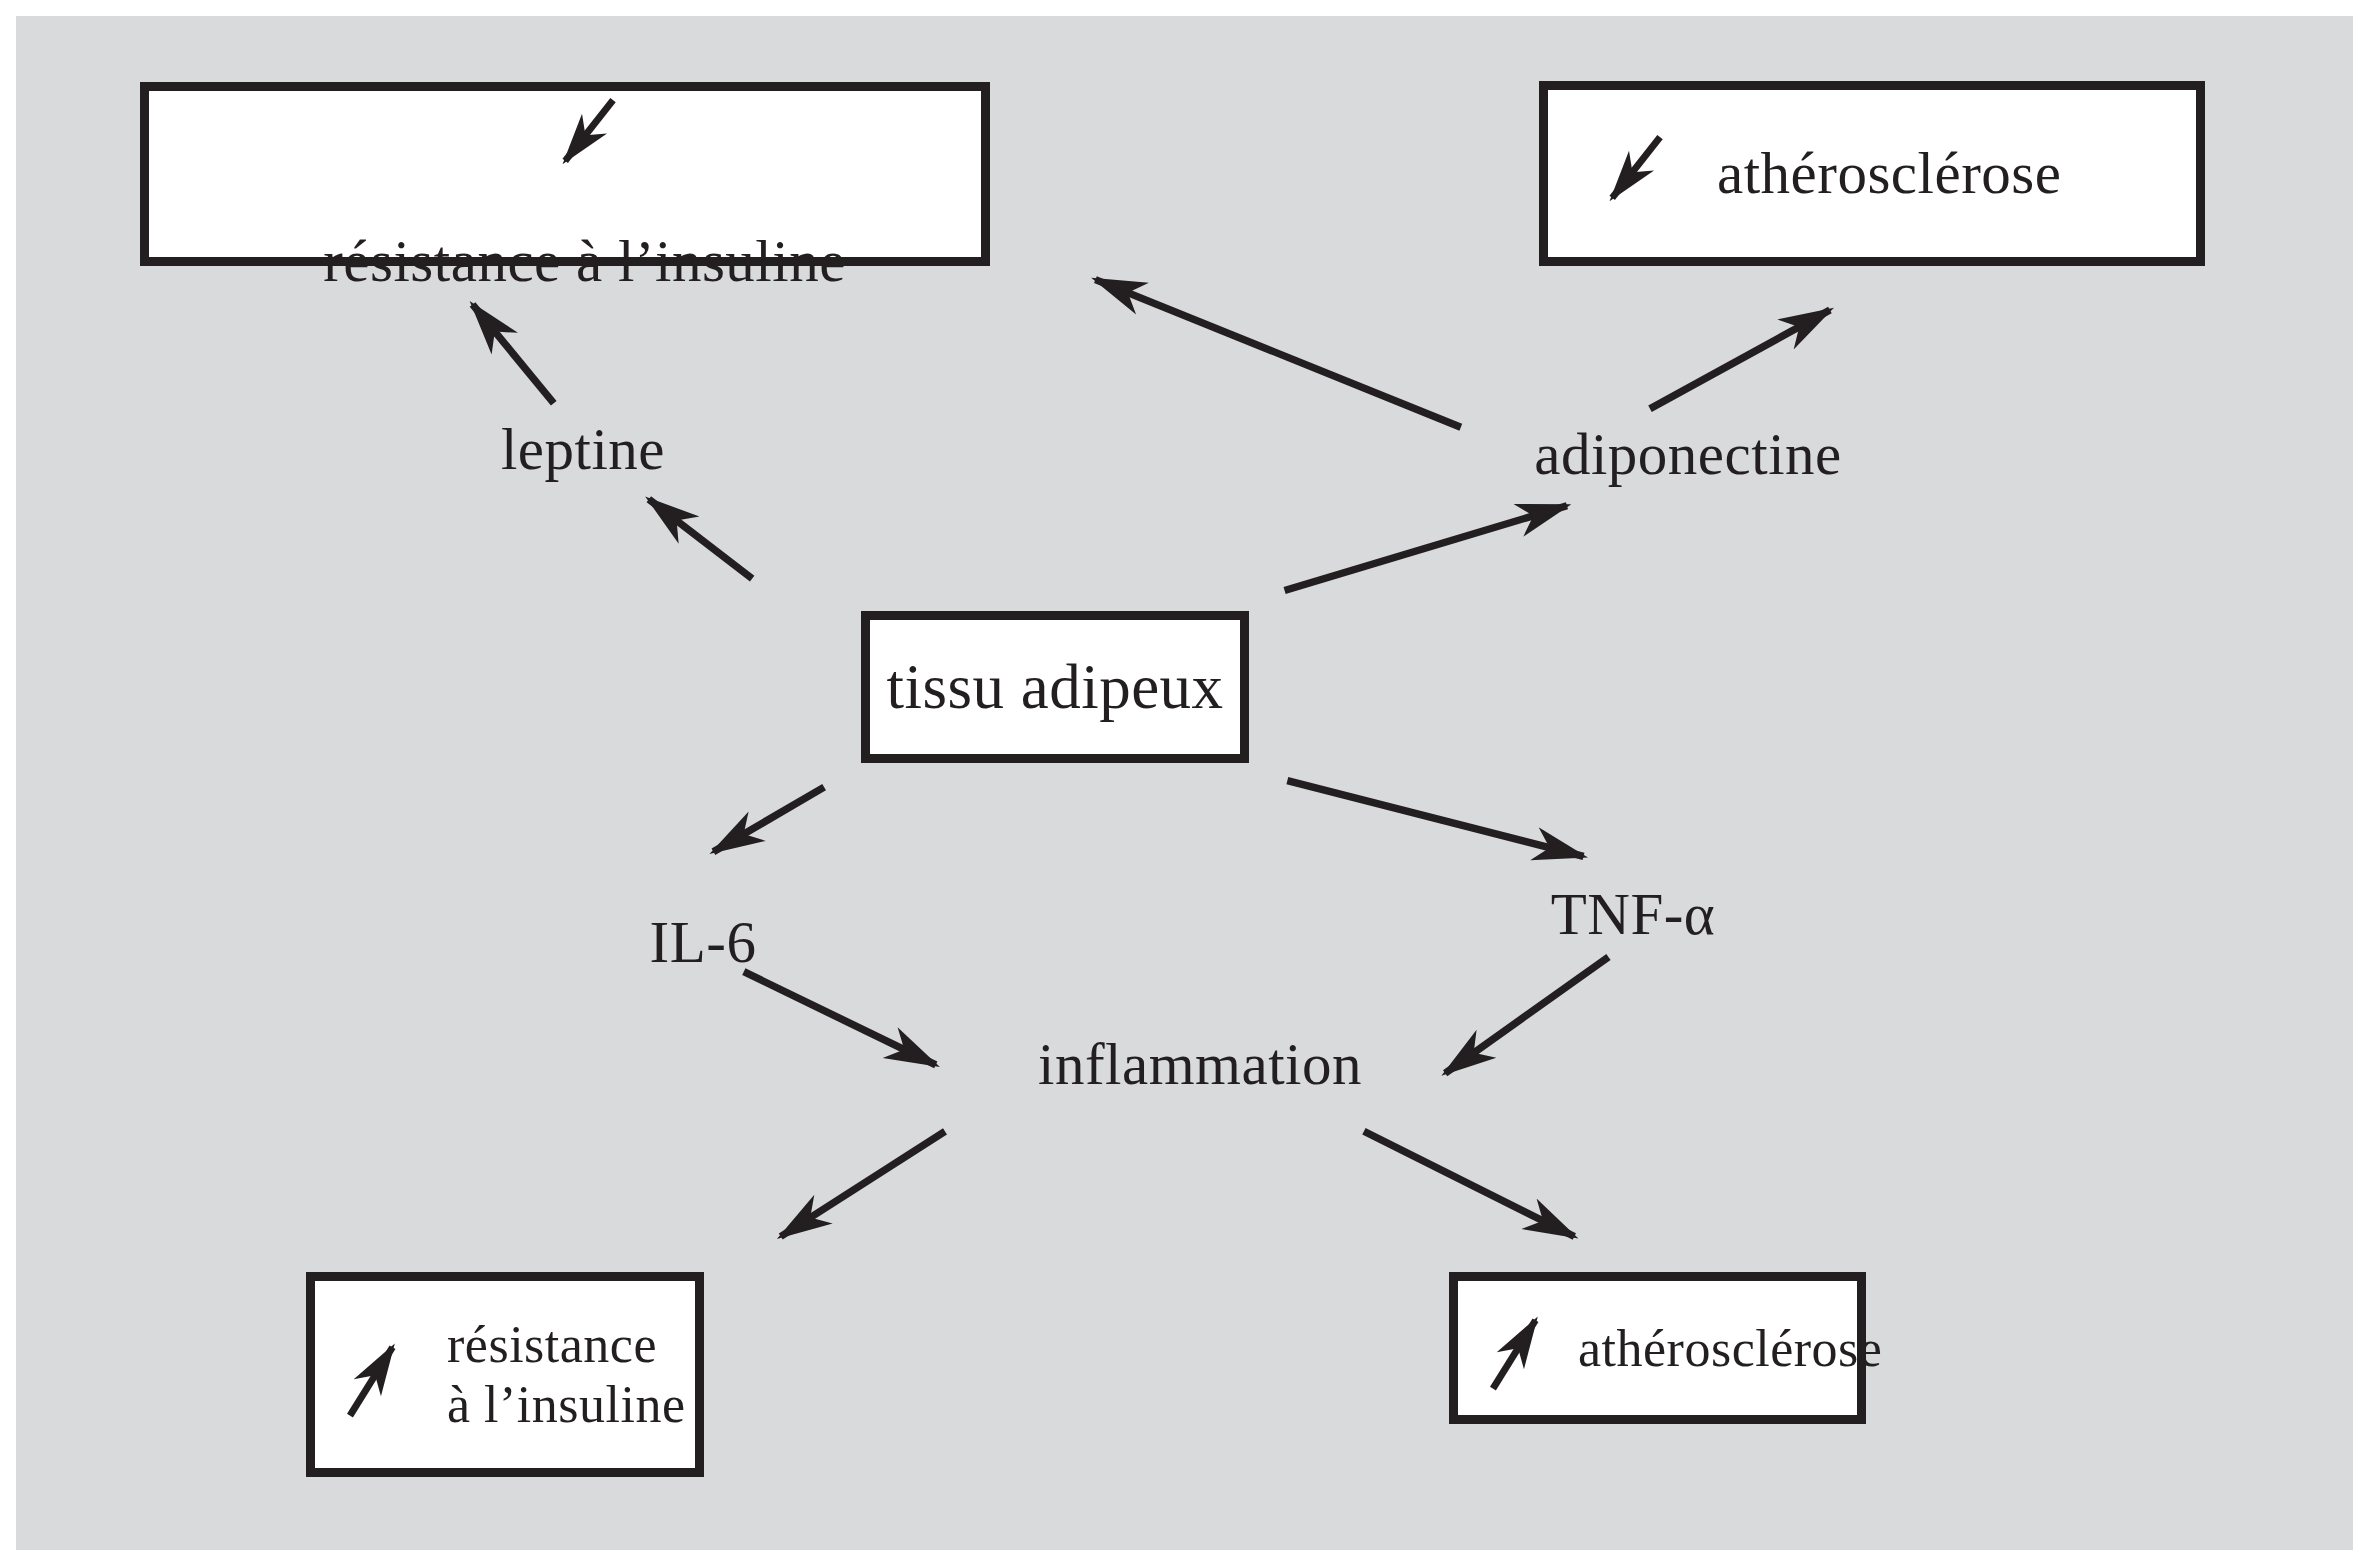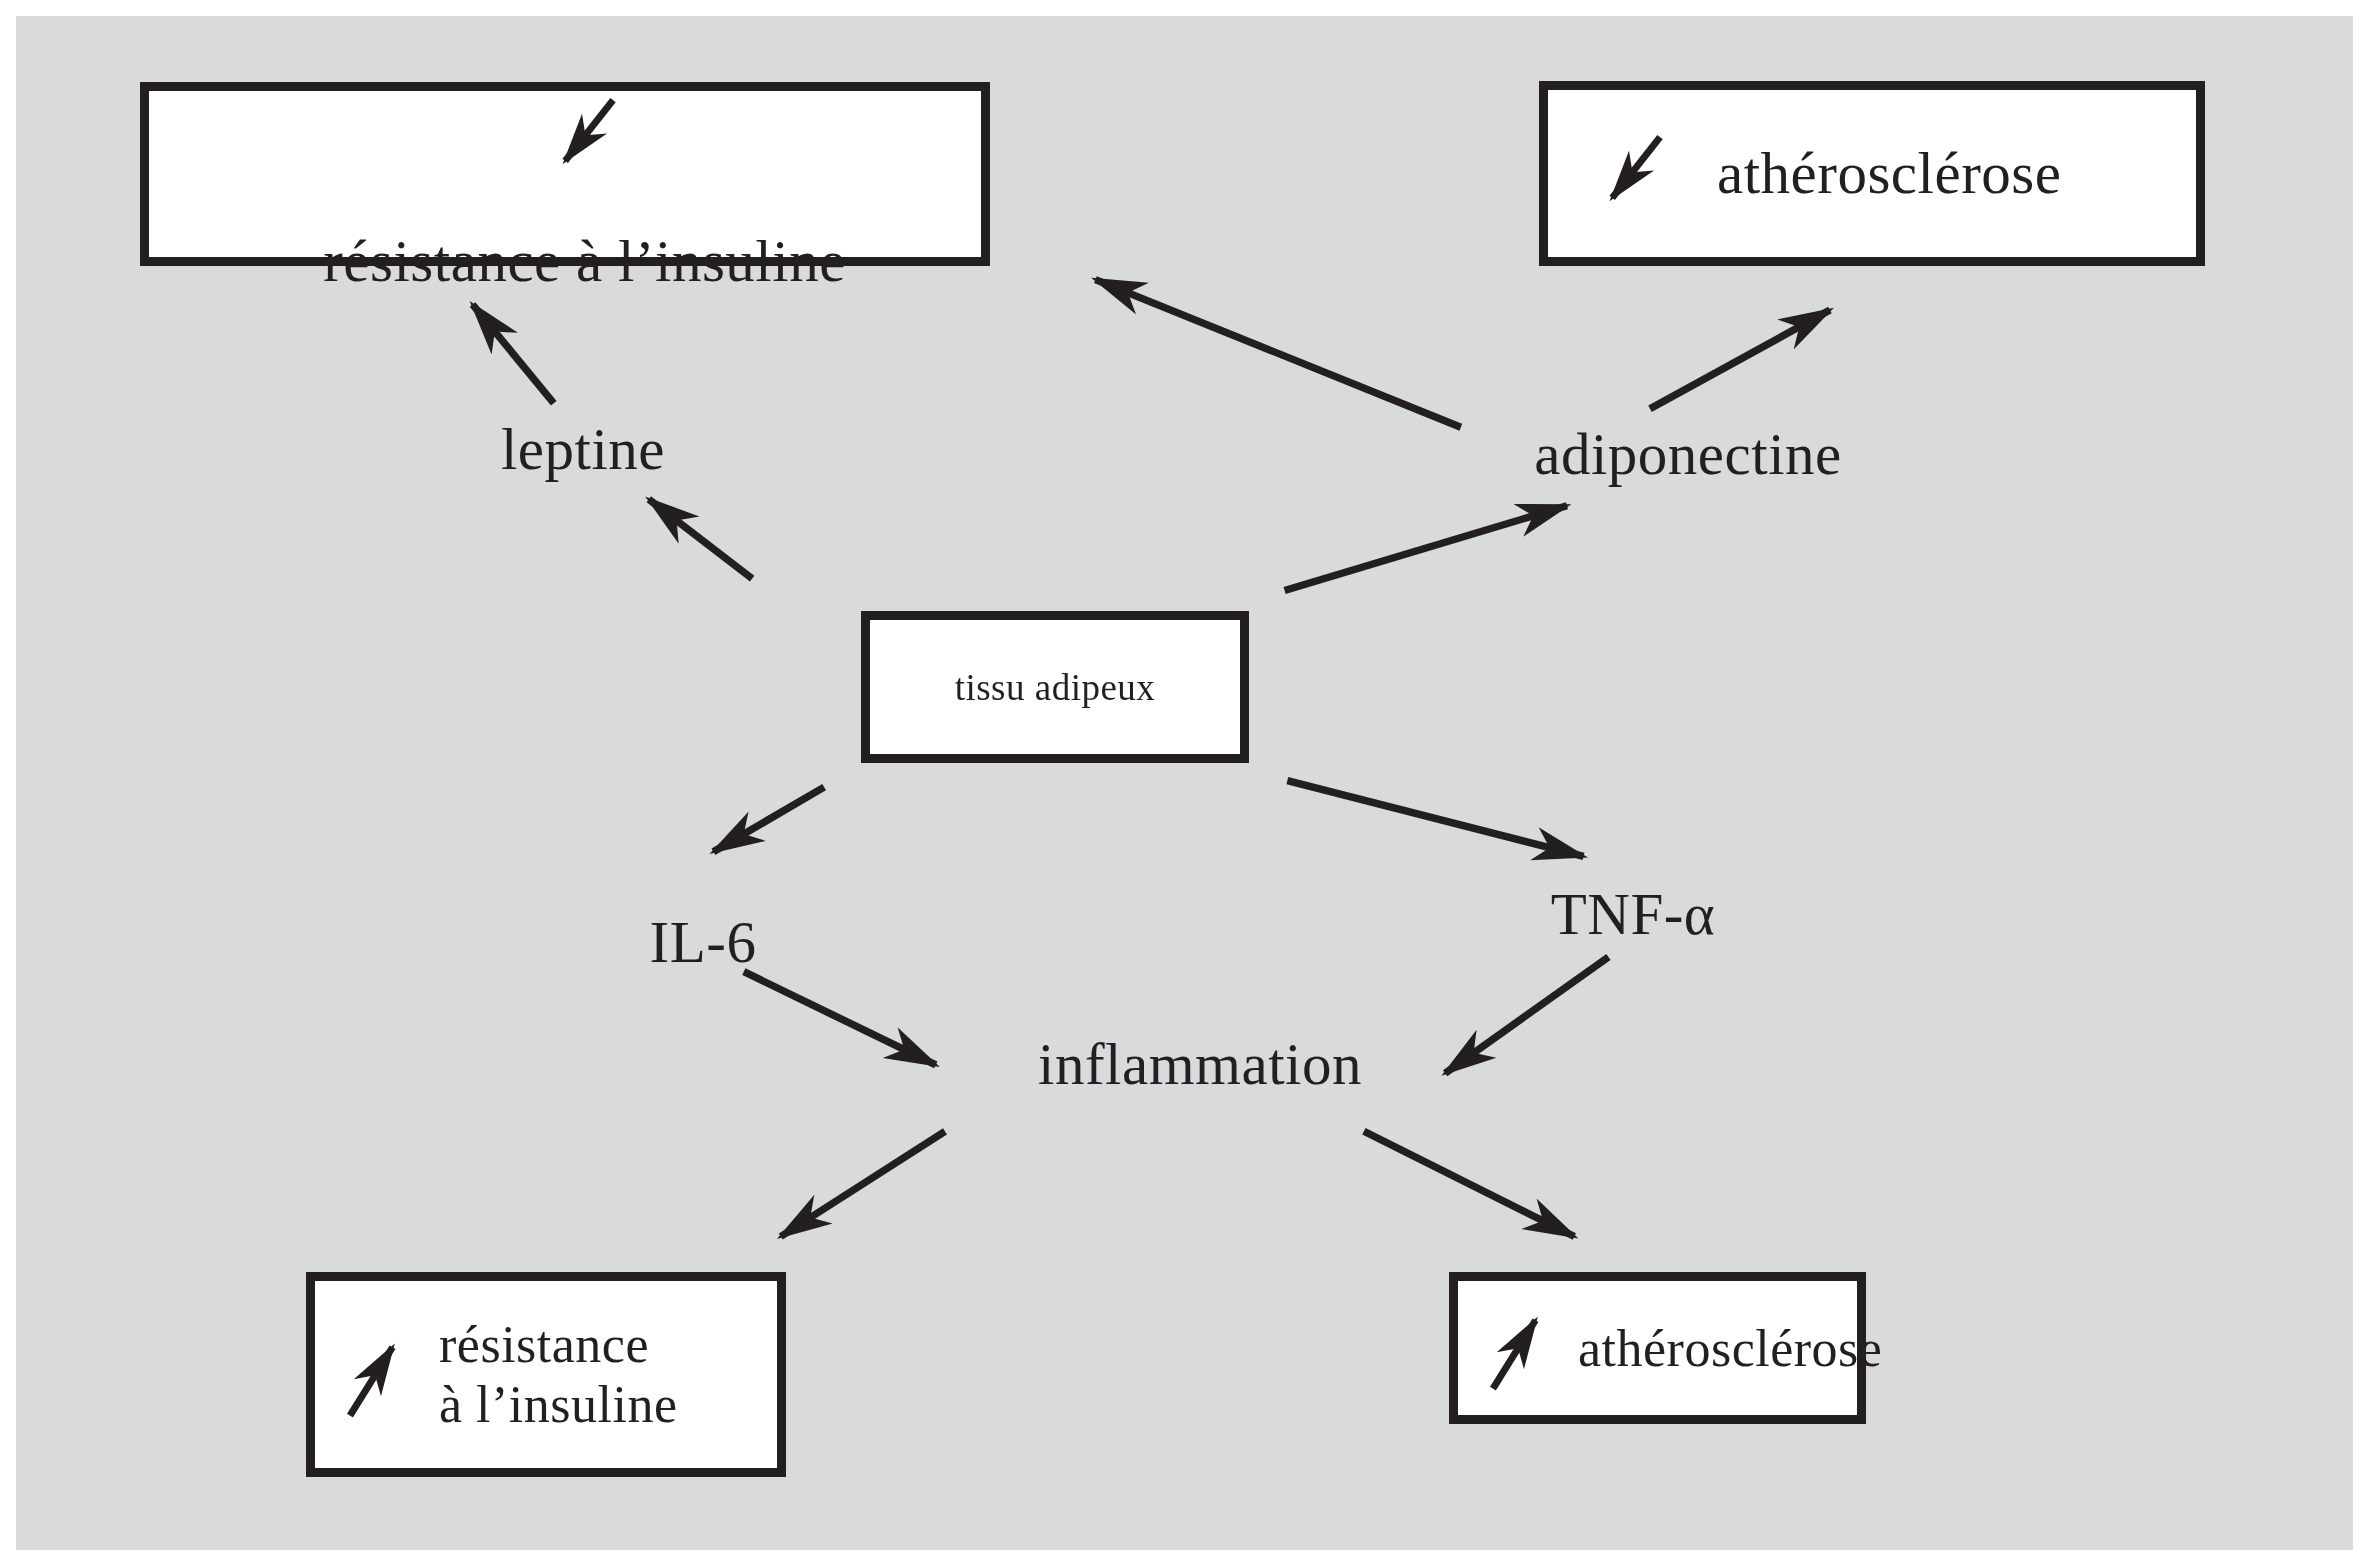--- a/index.html
+++ b/index.html
@@ -12,22 +12,22 @@
   .node-box { position:absolute; background:#ffffff; border:9.2px solid var(--ink);
               display:flex; align-items:center; color:var(--ink); white-space:nowrap; }
   .node-box .txt { font-size:59px; letter-spacing:0.5px; }
   .trend { flex:0 0 auto; }
   .trend line { stroke:var(--ink); stroke-width:7.5; }
   .floating-label { position:absolute; transform:translate(-50%,-50%); font-size:59px;
                     color:var(--ink); white-space:nowrap; letter-spacing:0.5px; }
   #box-top-left     { left:140px;  top:82px;   width:850px; height:184px; padding-left:39px; gap:44px;flex-direction:column; }
   #box-top-right    { left:1539px; top:81px;   width:666px; height:185px; padding-left:42px; gap:44px; }
   #box-center       { left:861px;  top:611px;  width:388px; height:152px; justify-content:center; }
-  #box-center .txt  { font-size:37px; }
-  #box-bottom-left  { left:306px;  top:1272px; width:480px; height:205px; padding-left:22px; gap:28px; }
+  #box-center .txt  { font-size:63px; }
+  #box-bottom-left  { left:306px;  top:1272px; width:398px; height:205px; padding-left:22px; gap:36px; }
   #box-bottom-left .txt  { font-size:52px; line-height:1.15; }
   #box-bottom-right { left:1449px; top:1272px; width:417px; height:152px; padding-left:22px; gap:24px; }
   #box-bottom-right .txt { font-size:52px; }
   #label-leptine      { left:559px;  top:449px;margin-left:24px; }
   #label-adiponectine { left:1688px; top:454px; }
   #label-il6          { left:703px;  top:942px;font-family:Liberation Serif, serif; }
   #label-tnf-alpha    { left:1633px; top:914px; }
   #label-inflammation { left:1200px; top:1064px; }
 </style>
 </head>

